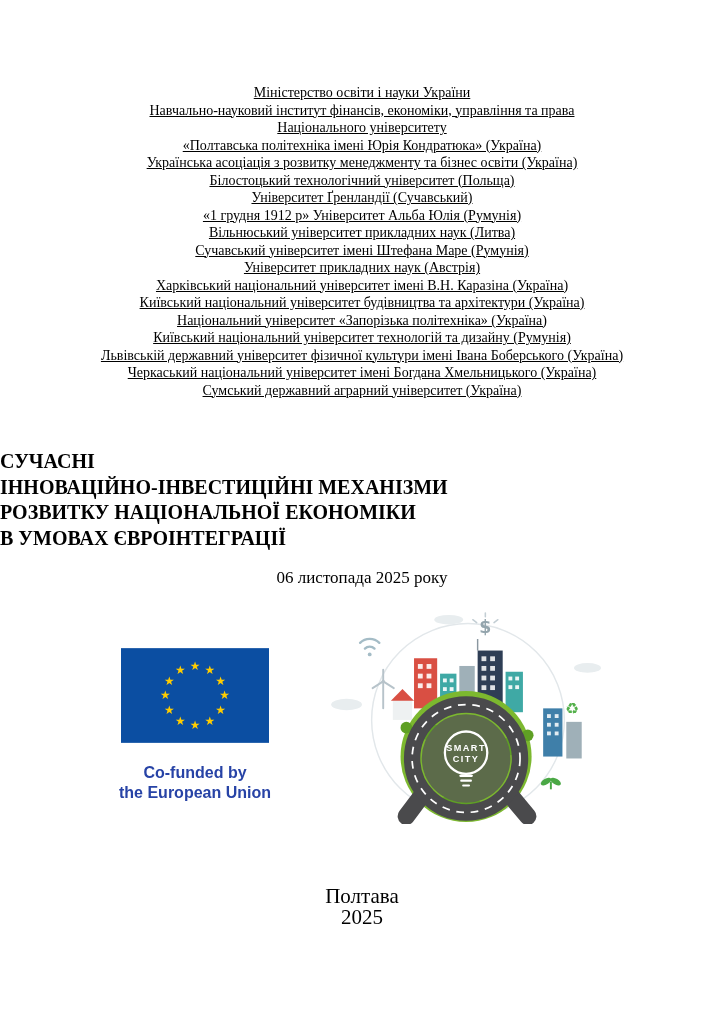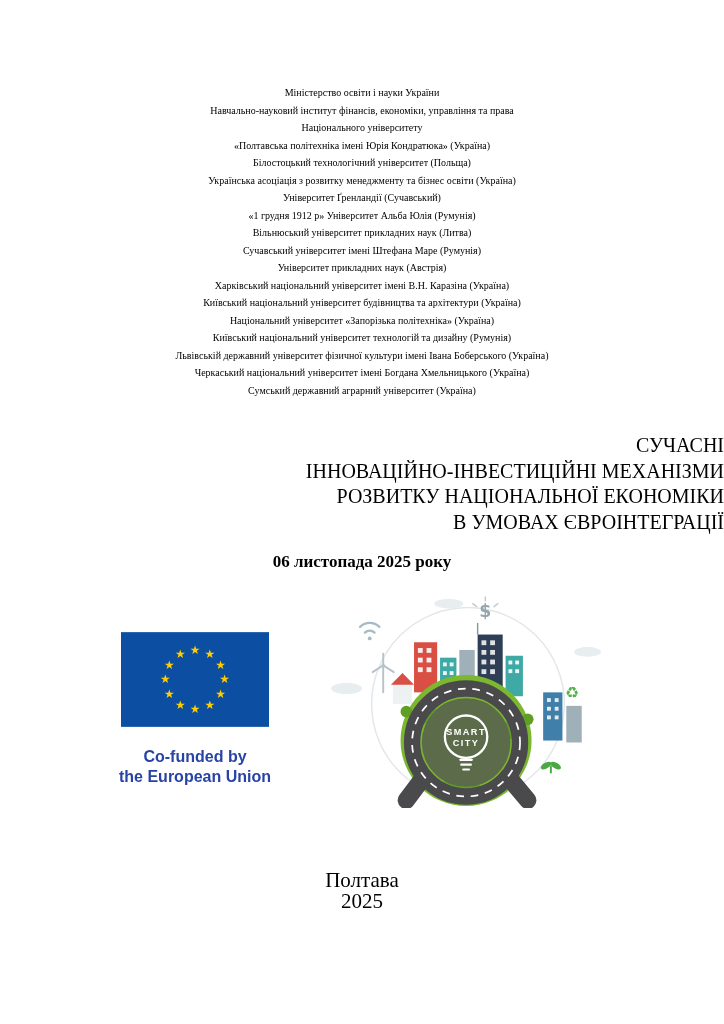--- a/index.html
+++ b/index.html
@@ -10,36 +10,37 @@
     margin: 0 auto;
     background: #ffffff;
     font-family: "Liberation Serif", serif;
     color: #000000;
     padding-top: 84px;
     overflow: hidden;
     position: relative;
   }
   .institutions { text-align: center; }
   .inst-line {
-    font-size: 10px;
+    font-size: 14px;
     line-height: 17.5px;
     white-space: nowrap;
+    text-decoration: underline;
   }
   .title {
-    margin-top: 34px;
-    text-align: right;
-    font-weight: normal;
+    margin-top: 50px;
+    text-align: left;
+    font-weight: bold;
     font-size: 20px;
     line-height: 25.5px;
   }
   .title-line { display: block; }
   .conf-date {
     margin-top: 17px;
     text-align: center;
-    font-weight: bold;
+    font-weight: normal;
     font-size: 17px;
   }
   .logos-row {
     margin-top: 24px;
     display: flex;
     justify-content: center;
     align-items: flex-start;
     gap: 42px;
   }
   .eu-block {
@@ -68,22 +69,22 @@
 </head>
 <body>
 
 <div class="page">
 
   <div class="institutions">
     <div class="inst-line">Міністерство освіти і науки України</div>
     <div class="inst-line">Навчально-науковий інститут фінансів, економіки, управління та права</div>
     <div class="inst-line">Національного університету</div>
     <div class="inst-line">«Полтавська політехніка імені Юрія Кондратюка» (Україна)</div>
+    <div class="inst-line">Українська асоціація з розвитку менеджменту та бізнес освіти (Україна)</div>
     <div class="inst-line">Білостоцький технологічний університет (Польща)</div>
-    <div class="inst-line">Українська асоціація з розвитку менеджменту та бізнес освіти (Україна)</div>
     <div class="inst-line">Університет Ґренландії (Сучавський)</div>
     <div class="inst-line">«1 грудня 1912 р» Університет Альба Юлія (Румунія)</div>
     <div class="inst-line">Вільнюський університет прикладних наук (Литва)</div>
     <div class="inst-line">Сучавський університет імені Штефана Маре (Румунія)</div>
     <div class="inst-line">Університет прикладних наук (Австрія)</div>
     <div class="inst-line">Харківський національний університет імені В.Н. Каразіна (Україна)</div>
     <div class="inst-line">Київський національний університет будівництва та архітектури (Україна)</div>
     <div class="inst-line">Національний університет «Запорізька політехніка» (Україна)</div>
     <div class="inst-line">Київський національний університет технологій та дизайну (Румунія)</div>
     <div class="inst-line">Львівській державний університет фізичної культури імені Івана Боберського (Україна)</div>

